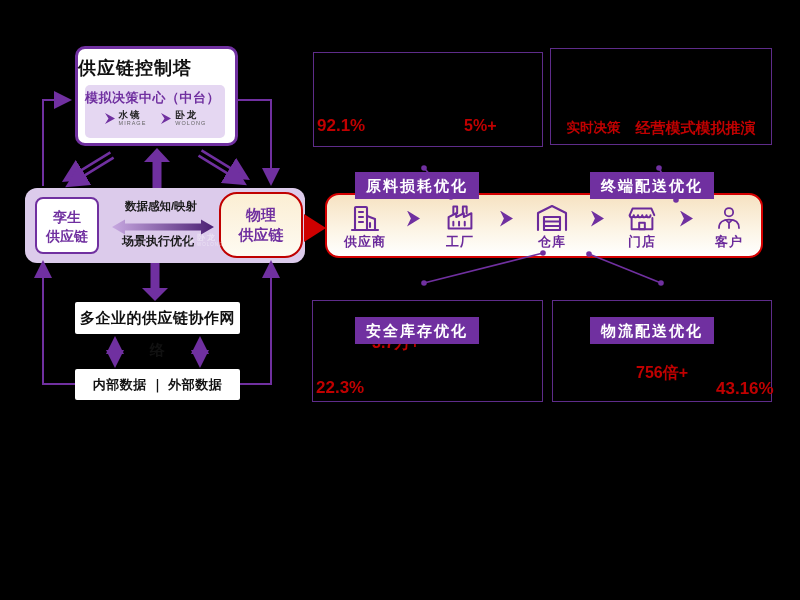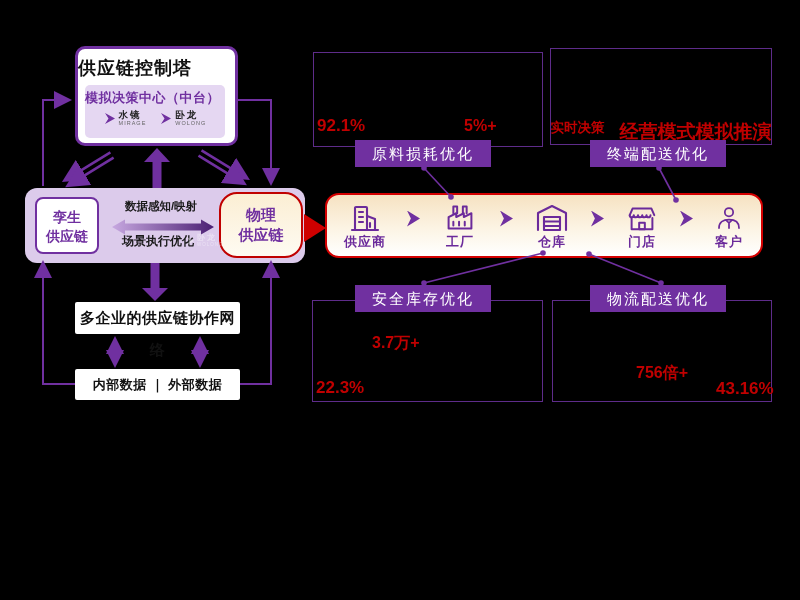--- a/index.html
+++ b/index.html
@@ -36,22 +36,22 @@
   .wbox{background:#fff;z-index:2;text-align:center;font-weight:700;color:#111;border-radius:2px;}
   .collab{left:75px;top:302px;width:165px;height:32px;font-size:15px;line-height:32px;letter-spacing:.5px;}
   .databox{left:75px;top:369px;width:165px;height:31px;font-size:13px;line-height:31px;letter-spacing:.5px;}
 
   
   .panel{border:1.6px solid #5E2C8A;z-index:1;}
   .p1{left:313px;top:52px;width:230px;height:95px;}
   .p2{left:550px;top:48px;width:222px;height:97px;}
   .p3{left:312px;top:300px;width:231px;height:102px;}
   .p4{left:552px;top:300px;width:220px;height:102px;}
-  .optlabel{width:136px;height:27px;background:#7030A0;color:#fff;font-weight:400;font-size:15px;
-            letter-spacing:2px;line-height:27px;text-align:center;z-index:6;}
+  .optlabel{width:124px;height:27px;background:#7030A0;color:#fff;font-weight:700;font-size:15px;
+            letter-spacing:2px;line-height:27px;text-align:center;z-index:6;margin-top:32px;}
   .red{color:#C00000;font-weight:700;z-index:2;white-space:nowrap;}
 
   
   .chain{left:325px;top:193px;width:438px;height:65px;border:2.6px solid #D40000;border-radius:14px;
          background:linear-gradient(180deg,#F6E2C2 0%,#FCF4E4 55%,#FFFFFF 100%);z-index:2;
          display:flex;align-items:center;justify-content:space-between;padding:17px 17px;}
   .chain-item{display:flex;flex-direction:column;align-items:center;line-height:1;}
   .chain-item .lbl{font-size:13px;font-weight:700;color:#6B2A9B;margin-top:2px;letter-spacing:1px;}
   .sep{width:13px;height:16px;background:#7030A0;
        clip-path:polygon(0 0,100% 50%,0 100%,30% 50%);margin:0 0 14px 0;align-self:center;}
@@ -120,21 +120,21 @@
 
   <div class="abs optlabel" style="left:355px;top:140px;">原料损耗优化</div>
   <div class="abs optlabel" style="left:590px;top:140px;">终端配送优化</div>
   <div class="abs optlabel" style="left:355px;top:285px;">安全库存优化</div>
   <div class="abs optlabel" style="left:590px;top:285px;">物流配送优化</div>
 
   <div class="abs red" style="left:317px;top:116px;font-size:17px;">92.1%</div>
   <div class="abs red" style="left:464px;top:117px;font-size:16px;">5%+</div>
   <div class="abs" style="left:550px;top:119px;width:222px;display:flex;justify-content:center;gap:15px;z-index:2;">
     <span class="red" style="position:static;font-size:13.5px;">实时决策</span>
-    <span class="red" style="position:static;font-size:19px;">经营模式模拟推演</span>
+    <span class="red" style="position:static;font-size:15px;">经营模式模拟推演</span>
   </div>
   <div class="abs red" style="left:372px;top:333px;font-size:16px;">3.7万+</div>
   <div class="abs red" style="left:316px;top:378px;font-size:17px;">22.3%</div>
   <div class="abs red" style="left:636px;top:363px;font-size:16px;">756倍+</div>
   <div class="abs red" style="left:716px;top:379px;font-size:17px;">43.16%</div>
 
   <div class="abs chain">
     <div class="chain-item">
       <svg width="36" height="30" viewBox="0 0 36 30" fill="none" stroke="#6B2A9B" stroke-width="2.1" stroke-linecap="round" stroke-linejoin="round">
         <rect x="8" y="4" width="12" height="23" rx="1"></rect>

